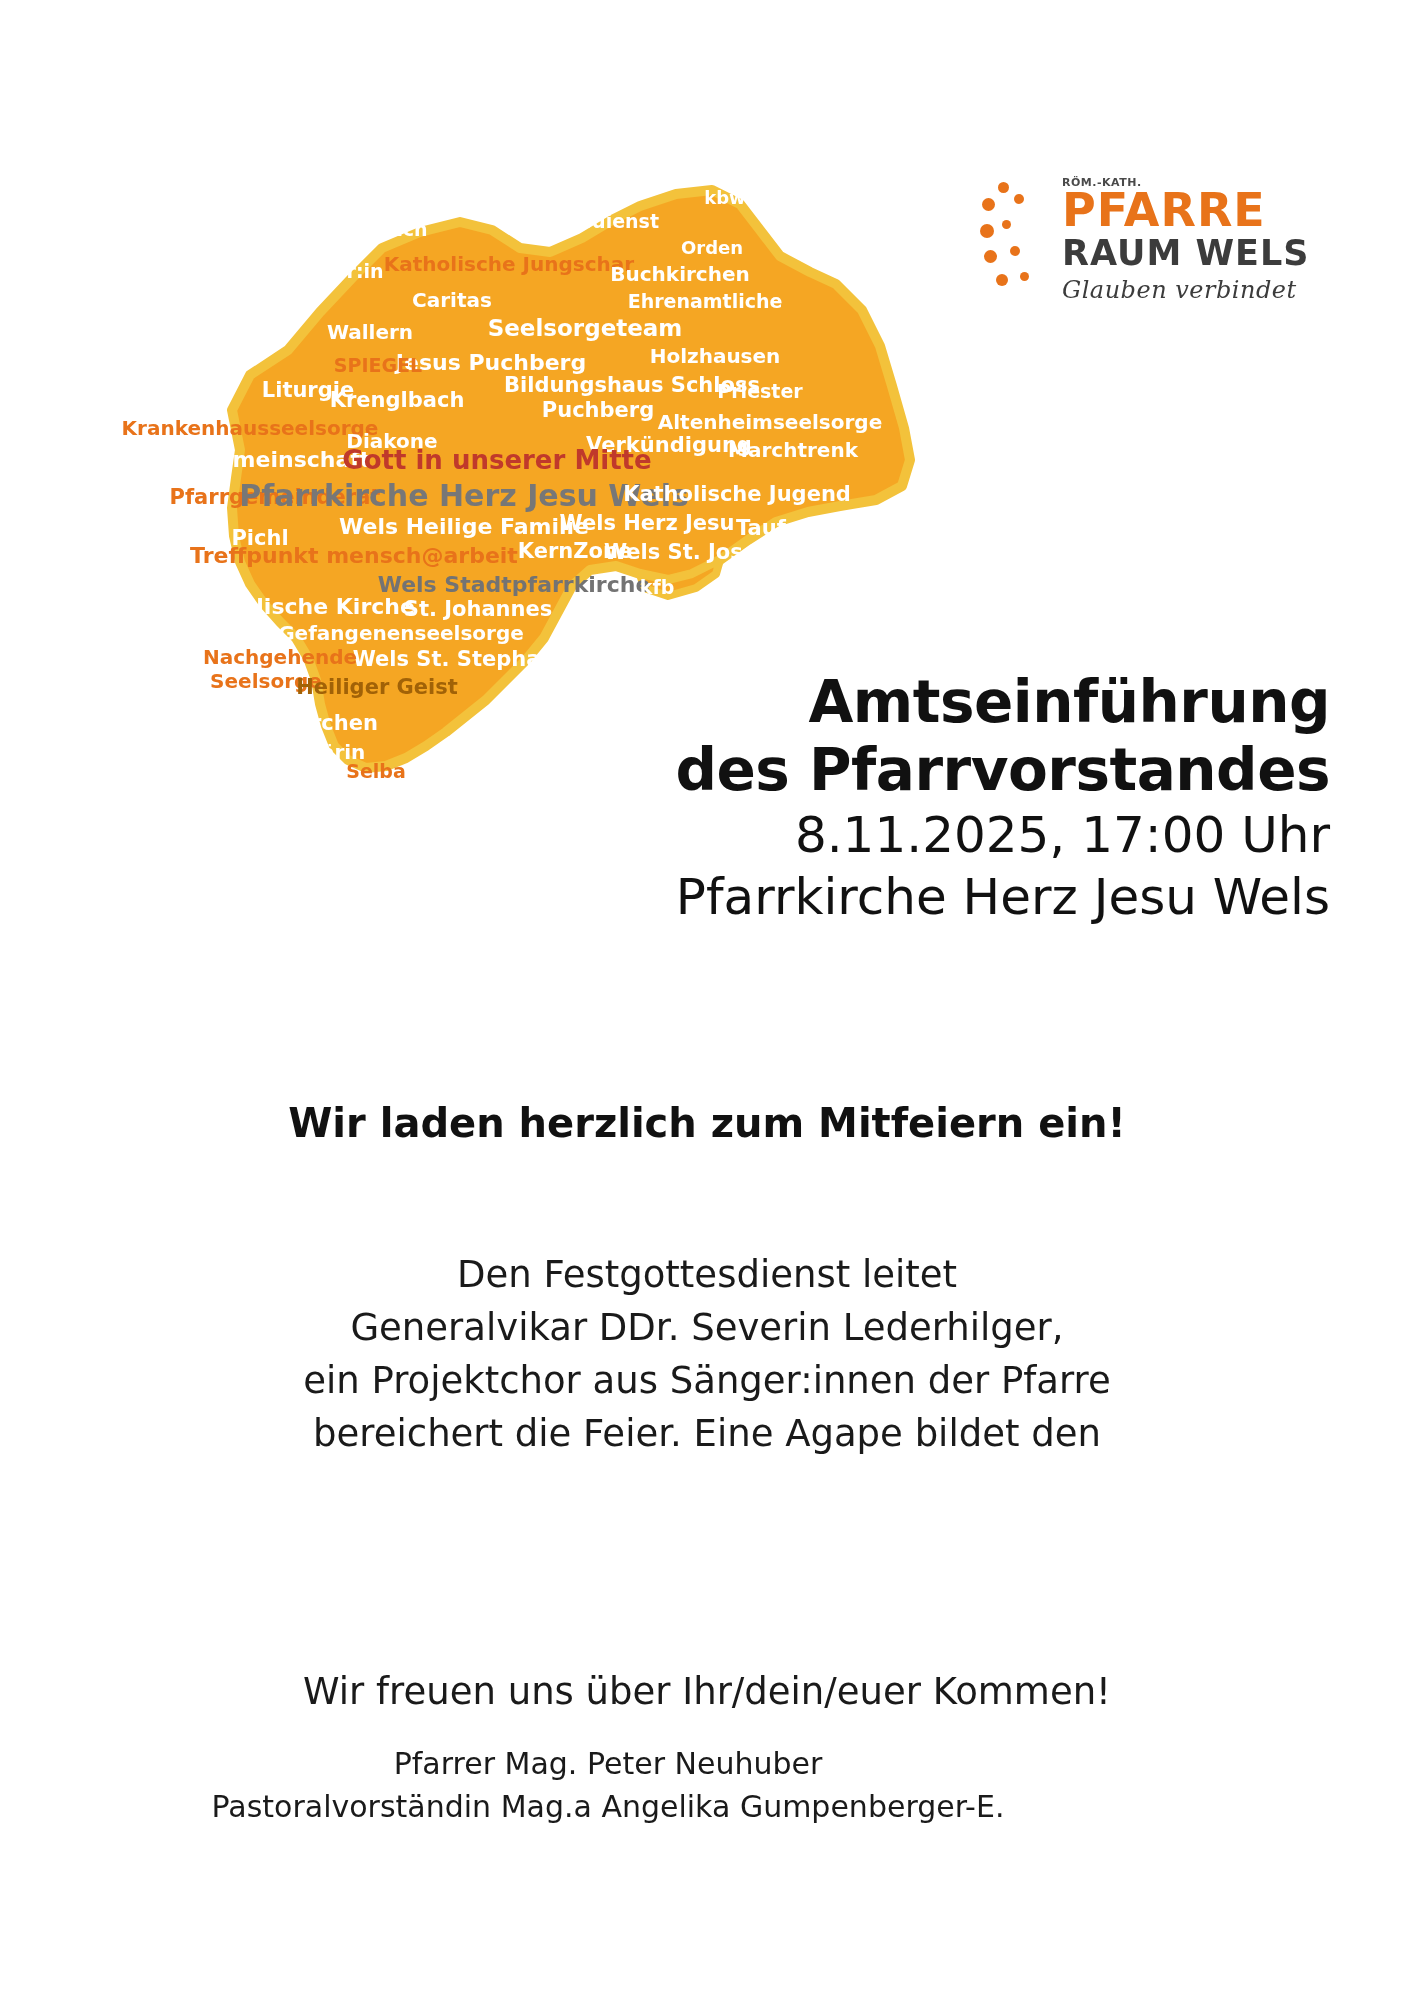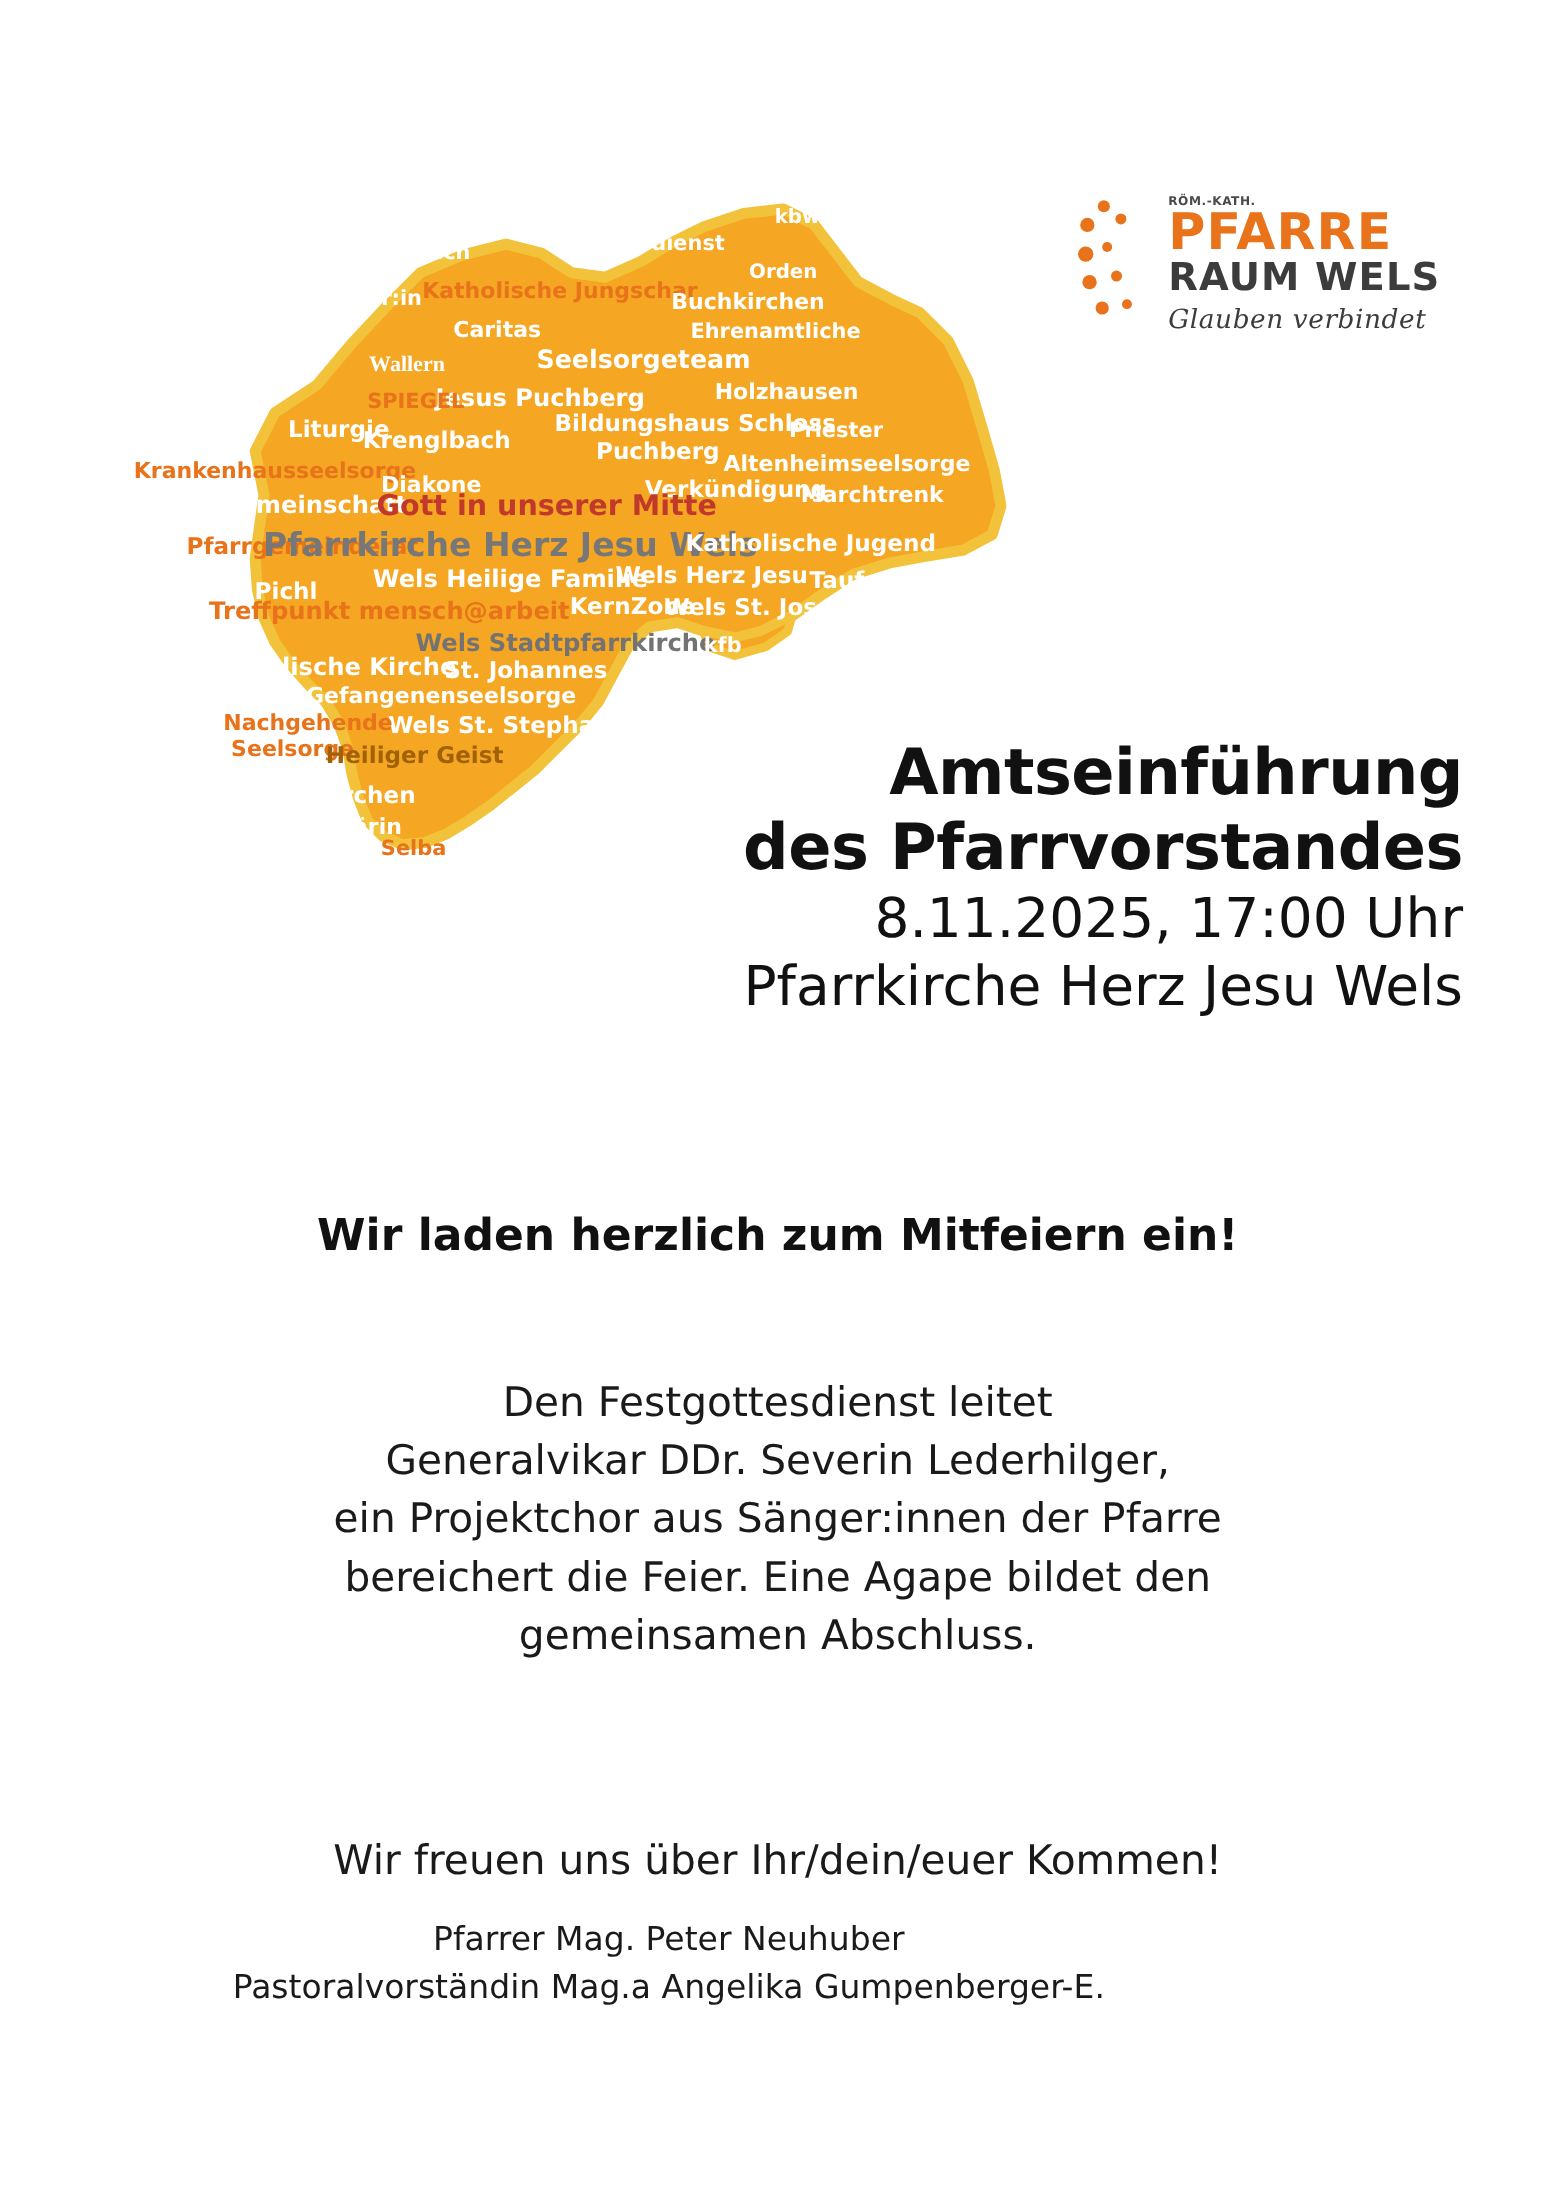--- a/index.html
+++ b/index.html
@@ -191,21 +191,21 @@
       <div class="map-label" style="left: 158px; top: 38px; font-size: 17px; color: rgb(255, 255, 255);">KMB</div>
       <div class="map-label" style="left: 215px; top: 70px; font-size: 19px; color: rgb(255, 255, 255);">Bad Schallerbach</div>
       <div class="map-label" style="left: 470px; top: 62px; font-size: 19px; color: rgb(255, 255, 255);">Gottesdienst</div>
       <div class="map-label" style="left: 605px; top: 38px; font-size: 18px; color: rgb(255, 255, 255);">kbw</div>
       <div class="map-label" style="left: 592px; top: 88px; font-size: 18px; color: rgb(255, 255, 255);">Orden</div>
       <div class="map-label" style="left: 192px; top: 112px; font-size: 19px; color: rgb(255, 255, 255);">Seelsorger:in</div>
       <div class="map-label" style="left: 389px; top: 104px; font-size: 20px; color: rgb(232, 115, 26);">Katholische Jungschar</div>
       <div class="map-label" style="left: 560px; top: 114px; font-size: 20px; color: rgb(255, 255, 255);">Buchkirchen</div>
       <div class="map-label" style="left: 332px; top: 140px; font-size: 20px; color: rgb(255, 255, 255);">Caritas</div>
       <div class="map-label" style="left: 585px; top: 142px; font-size: 19px; color: rgb(255, 255, 255);">Ehrenamtliche</div>
-      <div class="map-label" style="left: 250px; top: 172px; font-size: 20px; color: rgb(255, 255, 255); font-family: Liberation Serif, serif;">Wallern</div>
+      <div class="map-label" style="left: 250px; top: 172px; font-size: 20px; color: rgb(255, 255, 255);">Wallern</div>
       <div class="map-label" style="left: 465px; top: 168px; font-size: 23px; color: rgb(255, 255, 255);">Seelsorgeteam</div>
       <div class="map-label" style="left: 371px; top: 203px; font-size: 22px; color: rgb(255, 255, 255);">Jesus Puchberg</div>
       <div class="map-label" style="left: 258px; top: 206px; font-size: 19px; color: rgb(232, 115, 26);">SPIEGEL</div>
       <div class="map-label" style="left: 595px; top: 196px; font-size: 20px; color: rgb(255, 255, 255);">Holzhausen</div>
       <div class="map-label" style="left: 188px; top: 230px; font-size: 21px; color: rgb(255, 255, 255);">Liturgie</div>
       <div class="map-label" style="left: 277px; top: 240px; font-size: 21px; color: rgb(255, 255, 255);">Krenglbach</div>
       <div class="map-label" style="left: 512px; top: 225px; font-size: 21px; color: rgb(255, 255, 255);">Bildungshaus Schloss</div>
       <div class="map-label" style="left: 640px; top: 232px; font-size: 19px; color: rgb(255, 255, 255);">Priester</div>
       <div class="map-label" style="left: 478px; top: 250px; font-size: 21px; color: rgb(255, 255, 255);">Puchberg</div>
       <div class="map-label" style="left: 130px; top: 268px; font-size: 20px; color: rgb(232, 115, 26);">Krankenhausseelsorge</div>
@@ -270,21 +270,20 @@
   <div class="h-mid">Pfarrkirche Herz Jesu Wels</div>
 </div>
 
 <div class="invite">Wir laden herzlich zum Mitfeiern ein!</div>
 
 <div class="body-text">
   <div>Den Festgottesdienst leitet</div>
   <div>Generalvikar DDr. Severin Lederhilger,</div>
   <div>ein Projektchor aus Sänger:innen der Pfarre</div>
   <div>bereichert die Feier. Eine Agape bildet den</div>
-  <div>gemeinsamen Abschluss.</div>
 </div>
 
 <div class="welcome">Wir freuen uns über Ihr/dein/euer Kommen!</div>
 
 <div class="signatures">
   <div>Pfarrer Mag. Peter Neuhuber</div>
   <div>Pastoralvorständin Mag.a Angelika Gumpenberger-E.</div>
 </div>
 
 </body></html>

